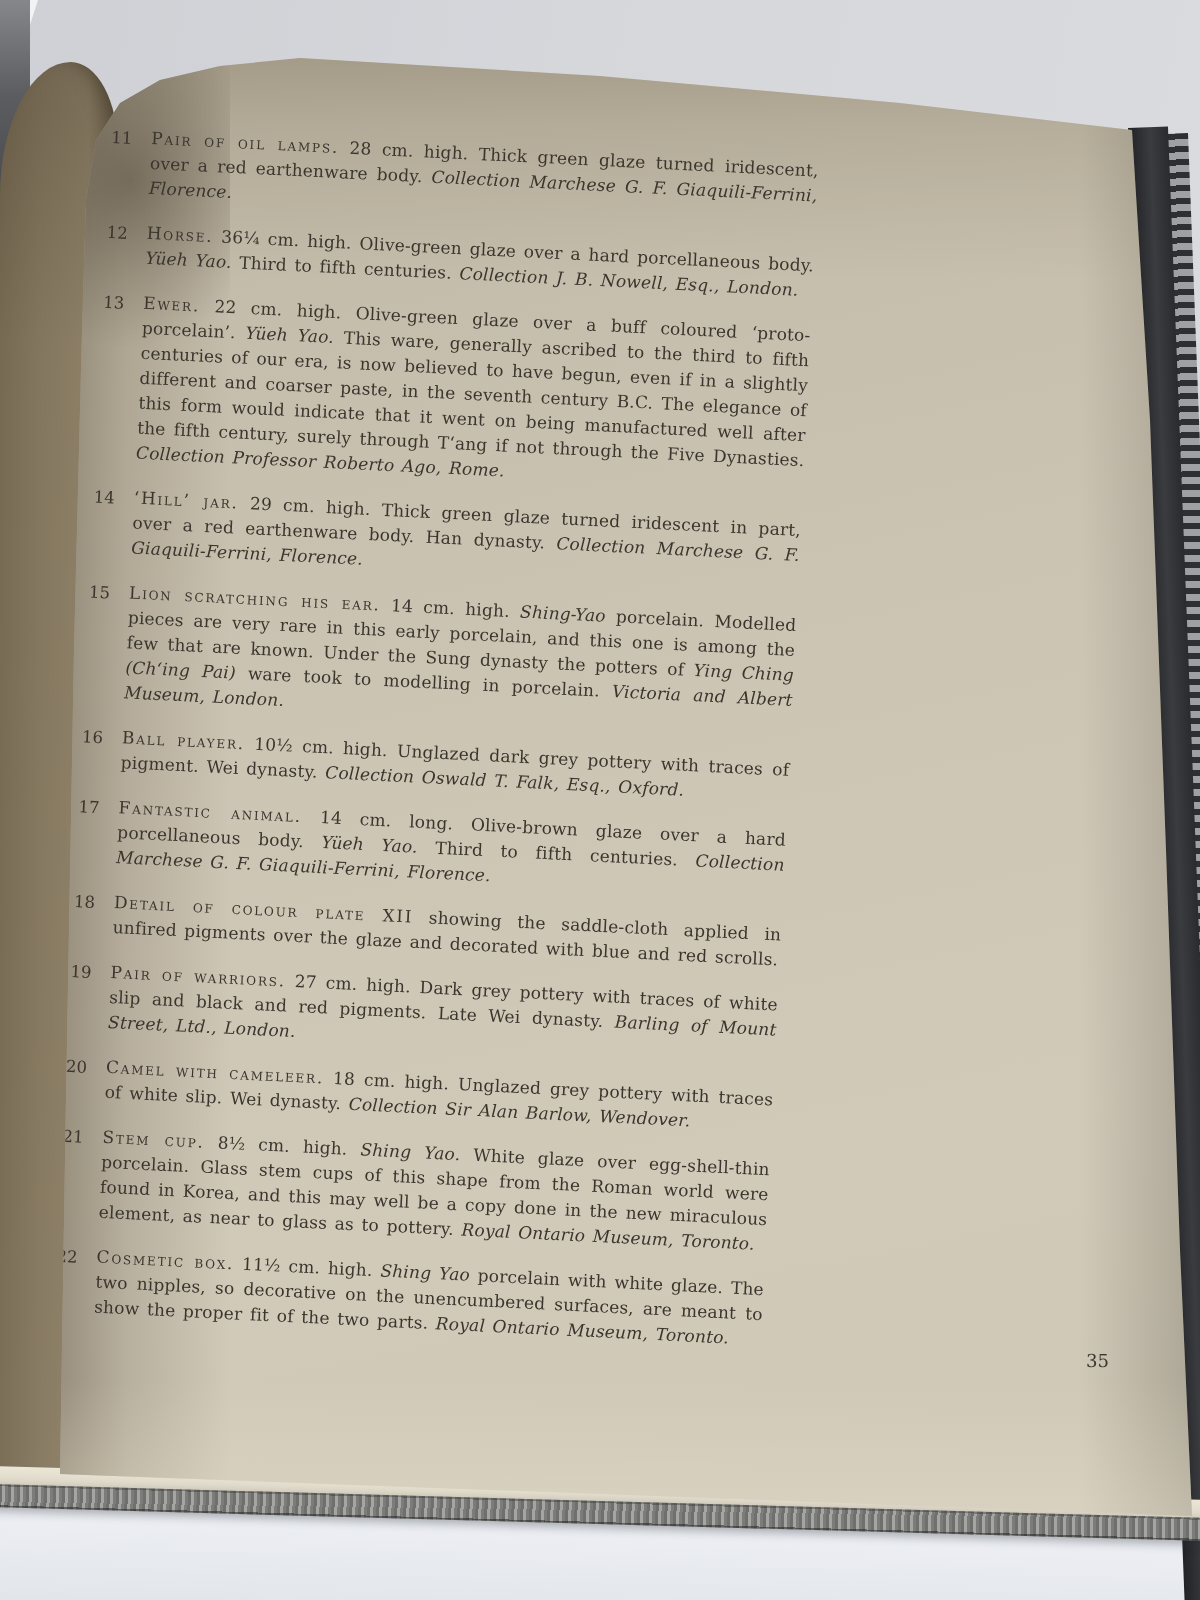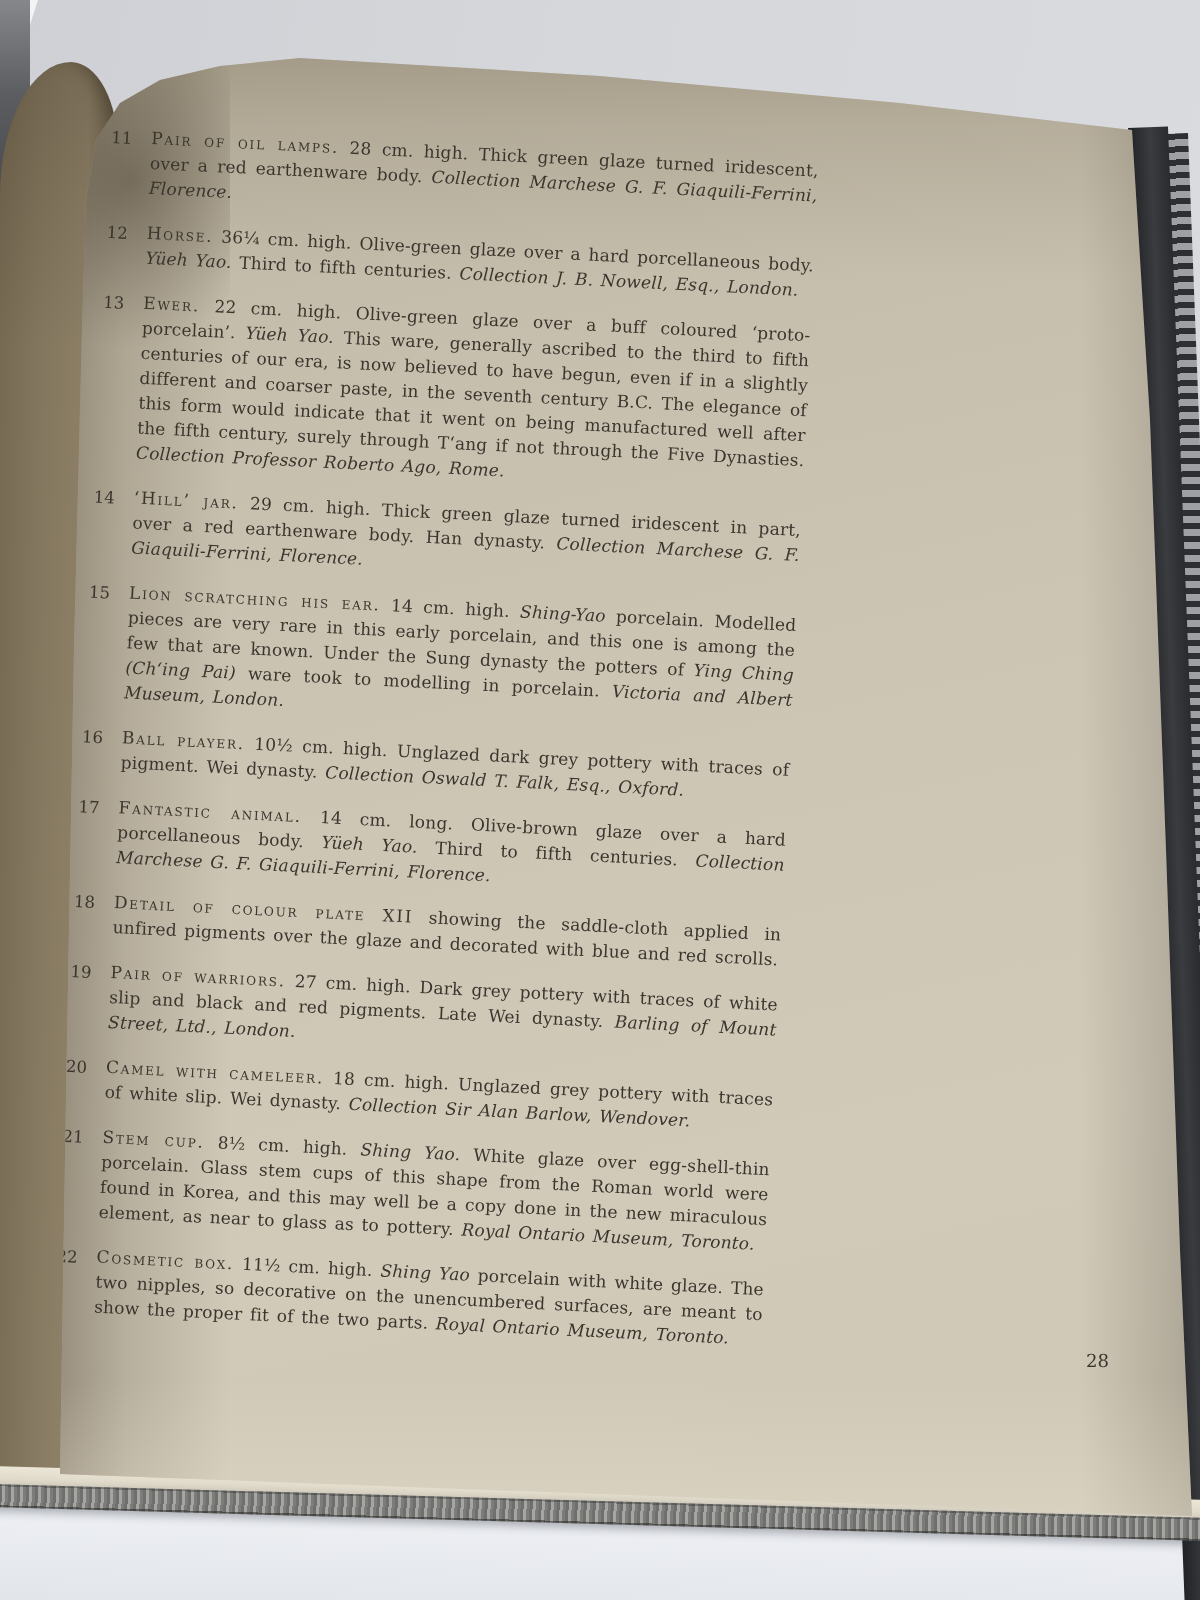--- a/index.html
+++ b/index.html
@@ -175,14 +175,14 @@
       <div class="entry">
         <span class="num">21</span>
         <p class="body"><span class="seg-sc">Stem cup.</span><span class="seg-r"> 8½ cm. high. </span><span class="seg-i">Shing Yao.</span><span class="seg-r"> White glaze over egg-shell-thin porcelain. Glass stem cups of this shape from the Roman world were found in Korea, and this may well be a copy done in the new miraculous element, as near to glass as to pottery. </span><span class="seg-i">Royal Ontario Museum, Toronto.</span></p>
       </div>
       <div class="entry">
         <span class="num">22</span>
         <p class="body"><span class="seg-sc">Cosmetic box.</span><span class="seg-r"> 11½ cm. high. </span><span class="seg-i">Shing Yao</span><span class="seg-r"> porcelain with white glaze. The two nipples, so decorative on the unencumbered surfaces, are meant to show the proper fit of the two parts. </span><span class="seg-i">Royal Ontario Museum, Toronto.</span></p>
       </div>
     </div>
 
-  <div class="page-number">28</div>
+  <div class="page-number">35</div>
 </div>
 
 </body></html>

